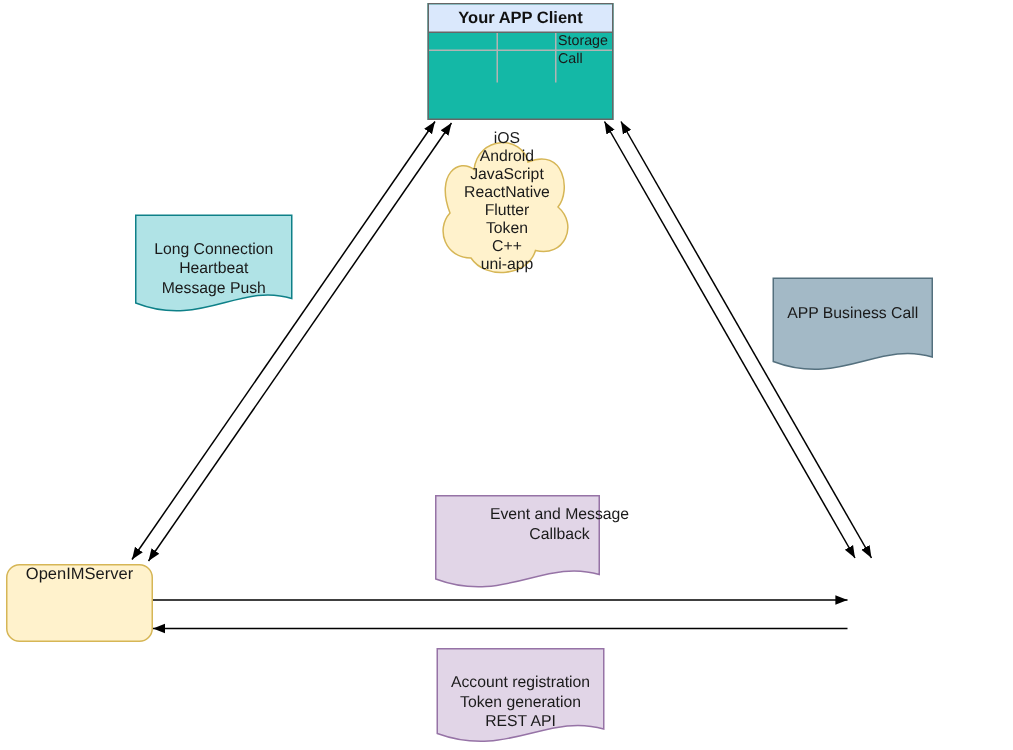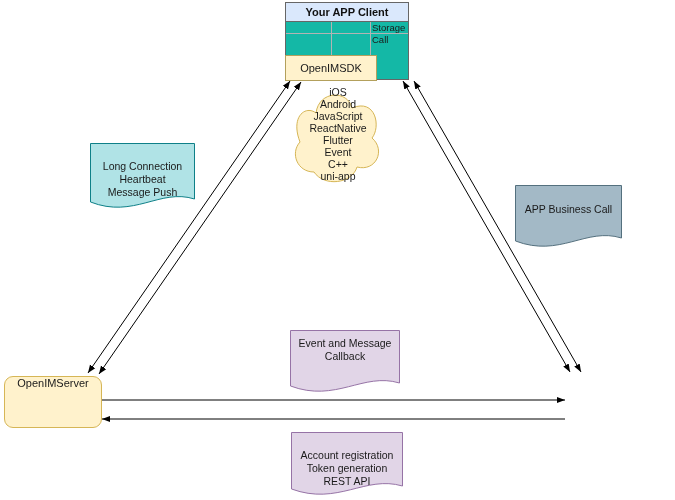--- a/index.html
+++ b/index.html
@@ -36,21 +36,21 @@
   .note svg{position:absolute;left:0;top:0;overflow:visible;}
   .note-text{position:absolute;left:0;top:0;width:100%;text-align:center;
     font-size:10.5px;line-height:13px;color:#1a1a1a;white-space:pre-line;}
   .note-teal{left:90px;top:143px;width:105px;height:72px;}
   .note-teal path{fill:#b0e3e6;stroke:#0e8088;stroke-width:1;}
   .note-gray{left:515px;top:185px;width:107px;height:69px;}
   .note-gray path{fill:#a3b9c6;stroke:#54707e;stroke-width:1;}
   .note-purple1{left:290px;top:330px;width:110px;height:69px;}
   .note-purple2{left:291px;top:432px;width:112px;height:70px;}
   .note-purple1 path,.note-purple2 path{fill:#e1d5e7;stroke:#9673a6;stroke-width:1;}
-  .pt5{padding-top:17px;} .pt7{padding-top:7px;} .pt18{padding-top:18px;}
+  .pt5{padding-top:17px;} .pt7{padding-top:7px;margin-left:28px;} .pt18{padding-top:18px;}
 
   
   .server{position:absolute;z-index:3;border-radius:9px;font-size:11px;
     display:flex;align-items:flex-start;justify-content:center;text-align:center;}
   .server-openim{left:4px;top:376px;width:96px;height:50px;background:#fff2cc;border:1px solid #d6b656;}
   .server-app{left:568px;top:374px;width:105px;height:54px;background:#dae8fc;border:1px solid #6c8ebf;}
 </style>
 </head>
 <body>
 
@@ -75,34 +75,33 @@
     <div class="client-rows">
       <div class="client-row b">
         <span class="hook-label">Storage</span>
       </div>
       <div class="client-row">
         <span class="hook-label">Call</span>
       </div>
     </div>
     <div class="vline v1"></div>
     <div class="vline v2"></div>
-    <div class="sdk-box">OpenIMSDK</div>
   </div>
 
   <div class="cloud">
     <svg width="96" height="106" viewBox="0 0 96 106">
       <path d="M24,89 C7,89 0,70 10,59 C0,33 16,22 26,30 C29,7 58,7 62,25 C86,15 91,44 82,55 C96,67 86,89 67,84 C62,101 34,104 24,89 Z"></path>
     </svg>
     <div class="cloud-text">
       <div>iOS</div>
       <div>Android</div>
       <div>JavaScript</div>
       <div>ReactNative</div>
       <div>Flutter</div>
-      <div>Event</div>
+      <div>Token</div>
       <div>C++</div>
       <div>uni-app</div>
     </div>
   </div>
 
   <div class="note note-teal">
     <svg width="105" height="72" viewBox="0 0 105 72">
       <path d="M0.5,0.5 L104.5,0.5 L104.5,56 C70,45 44,76 0.5,59 Z"></path>
     </svg>
     <div class="note-text pt5">Long Connection

